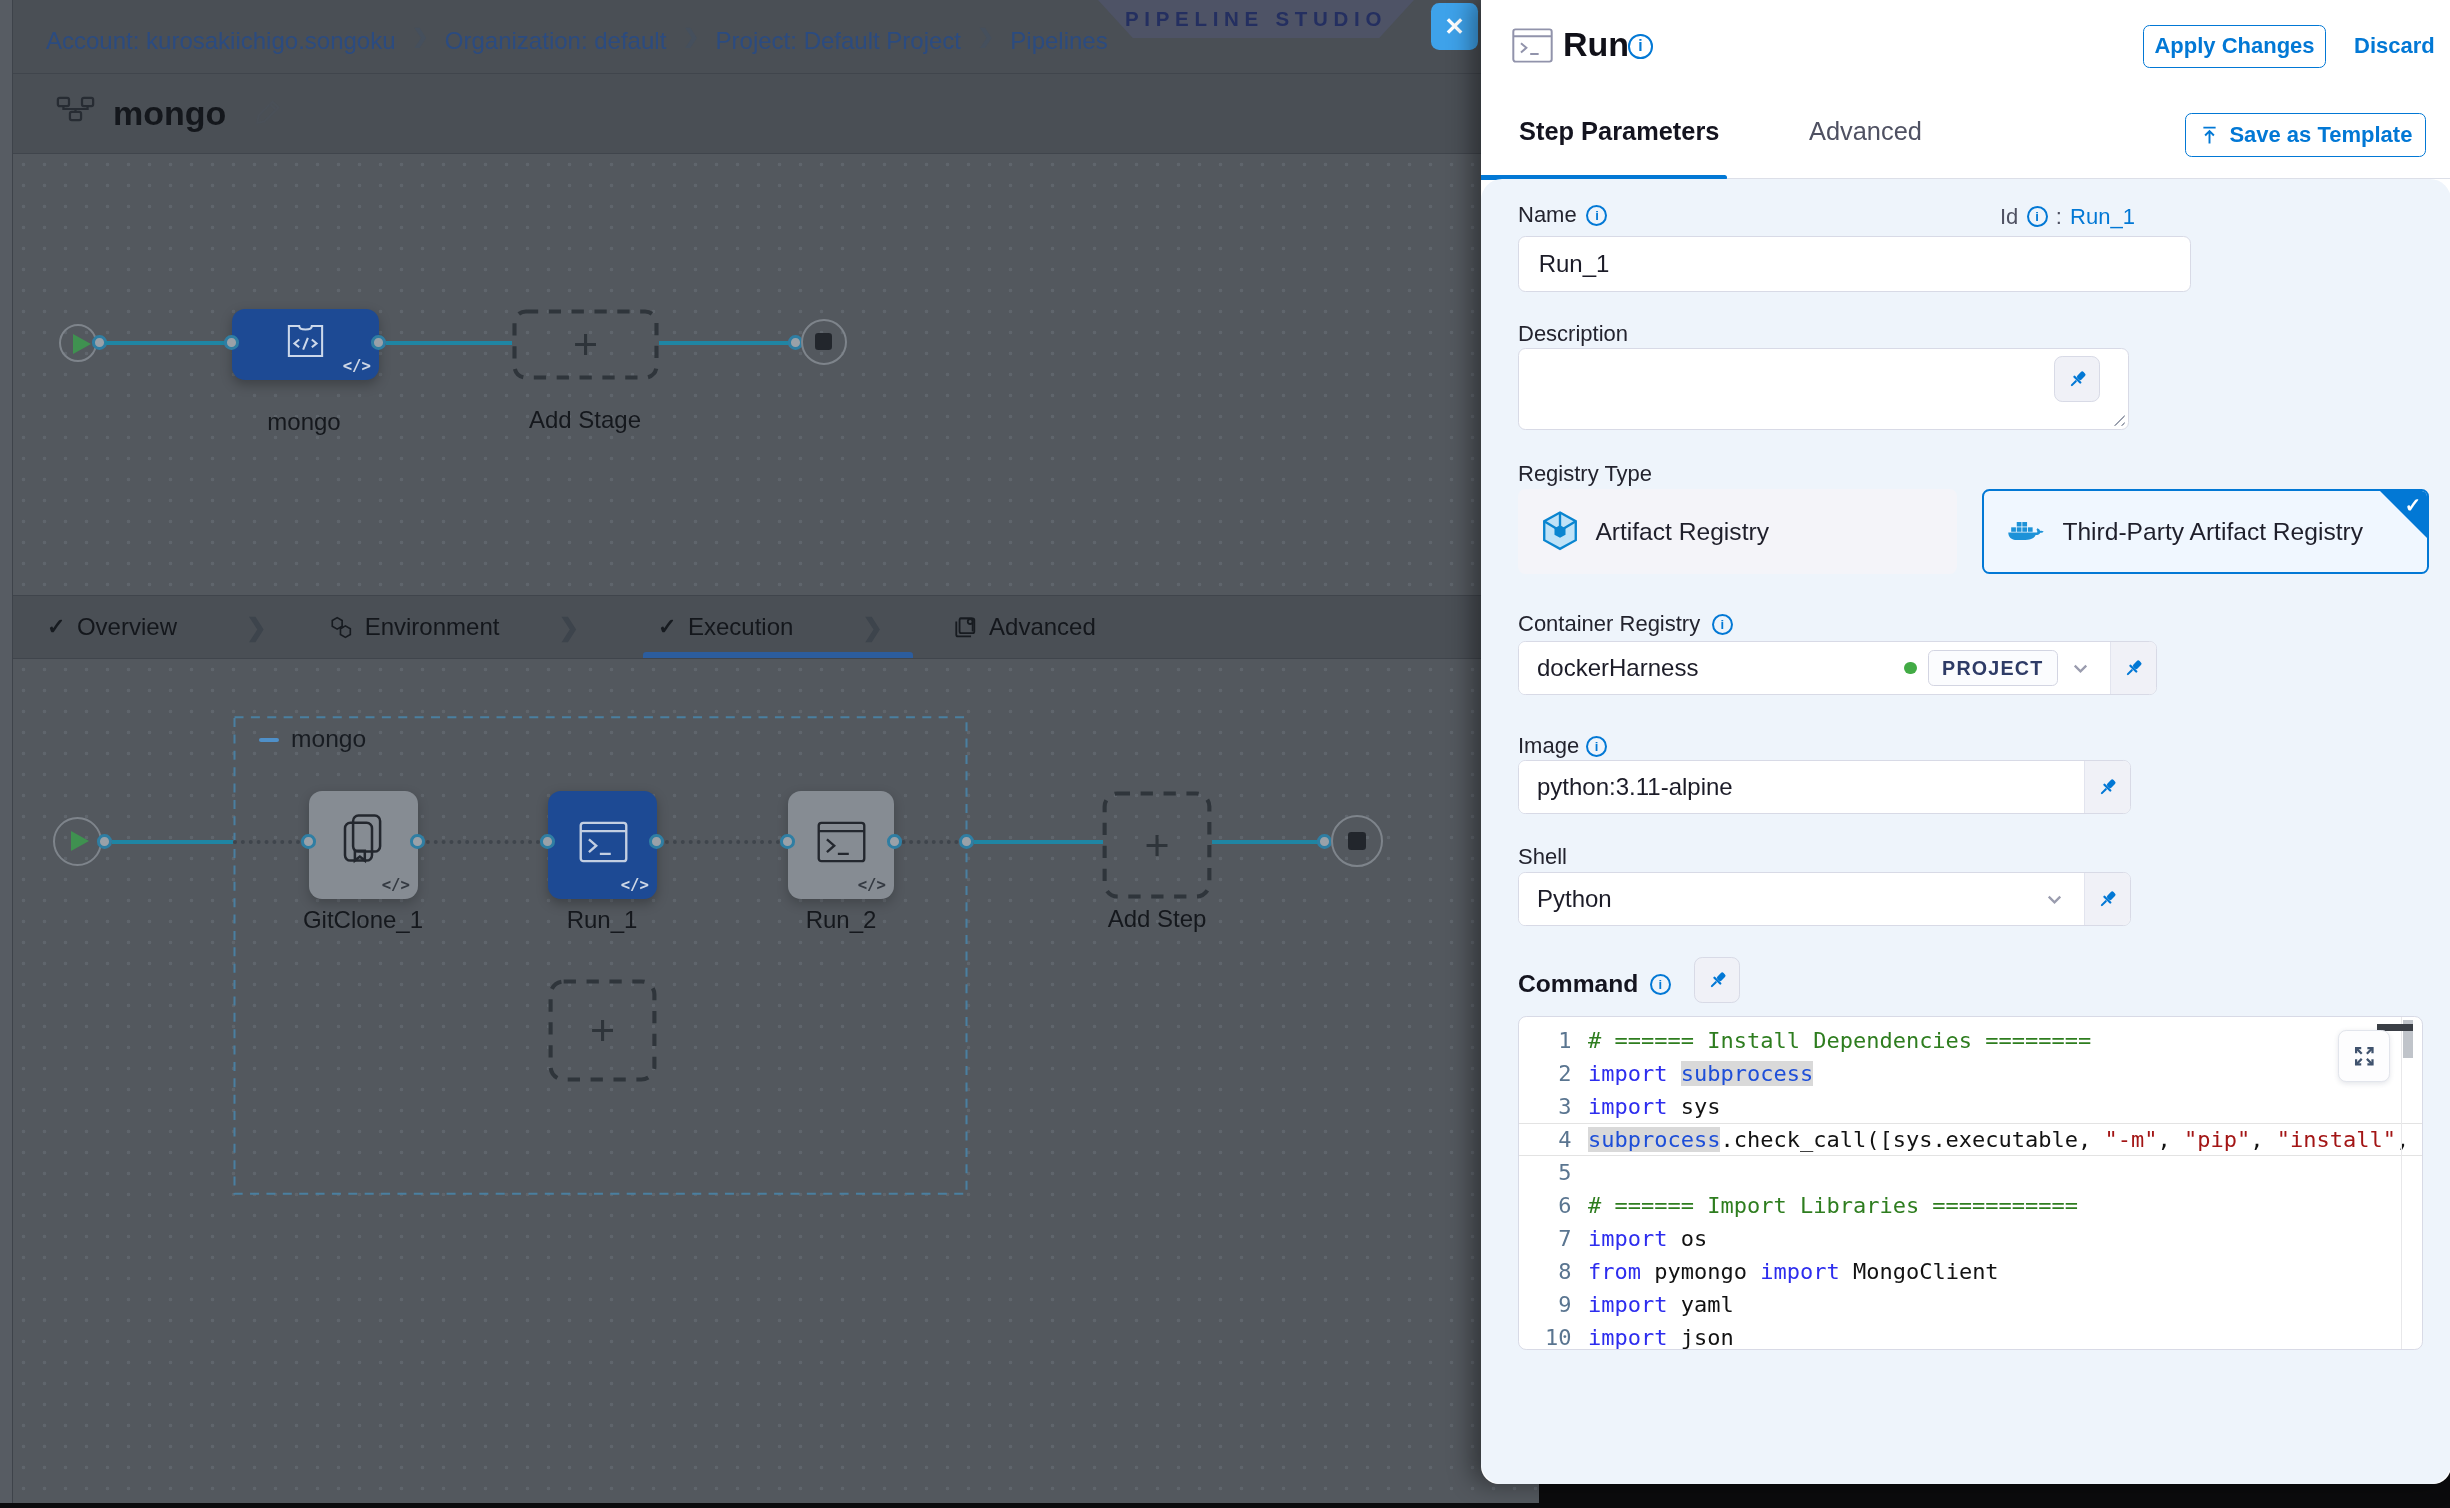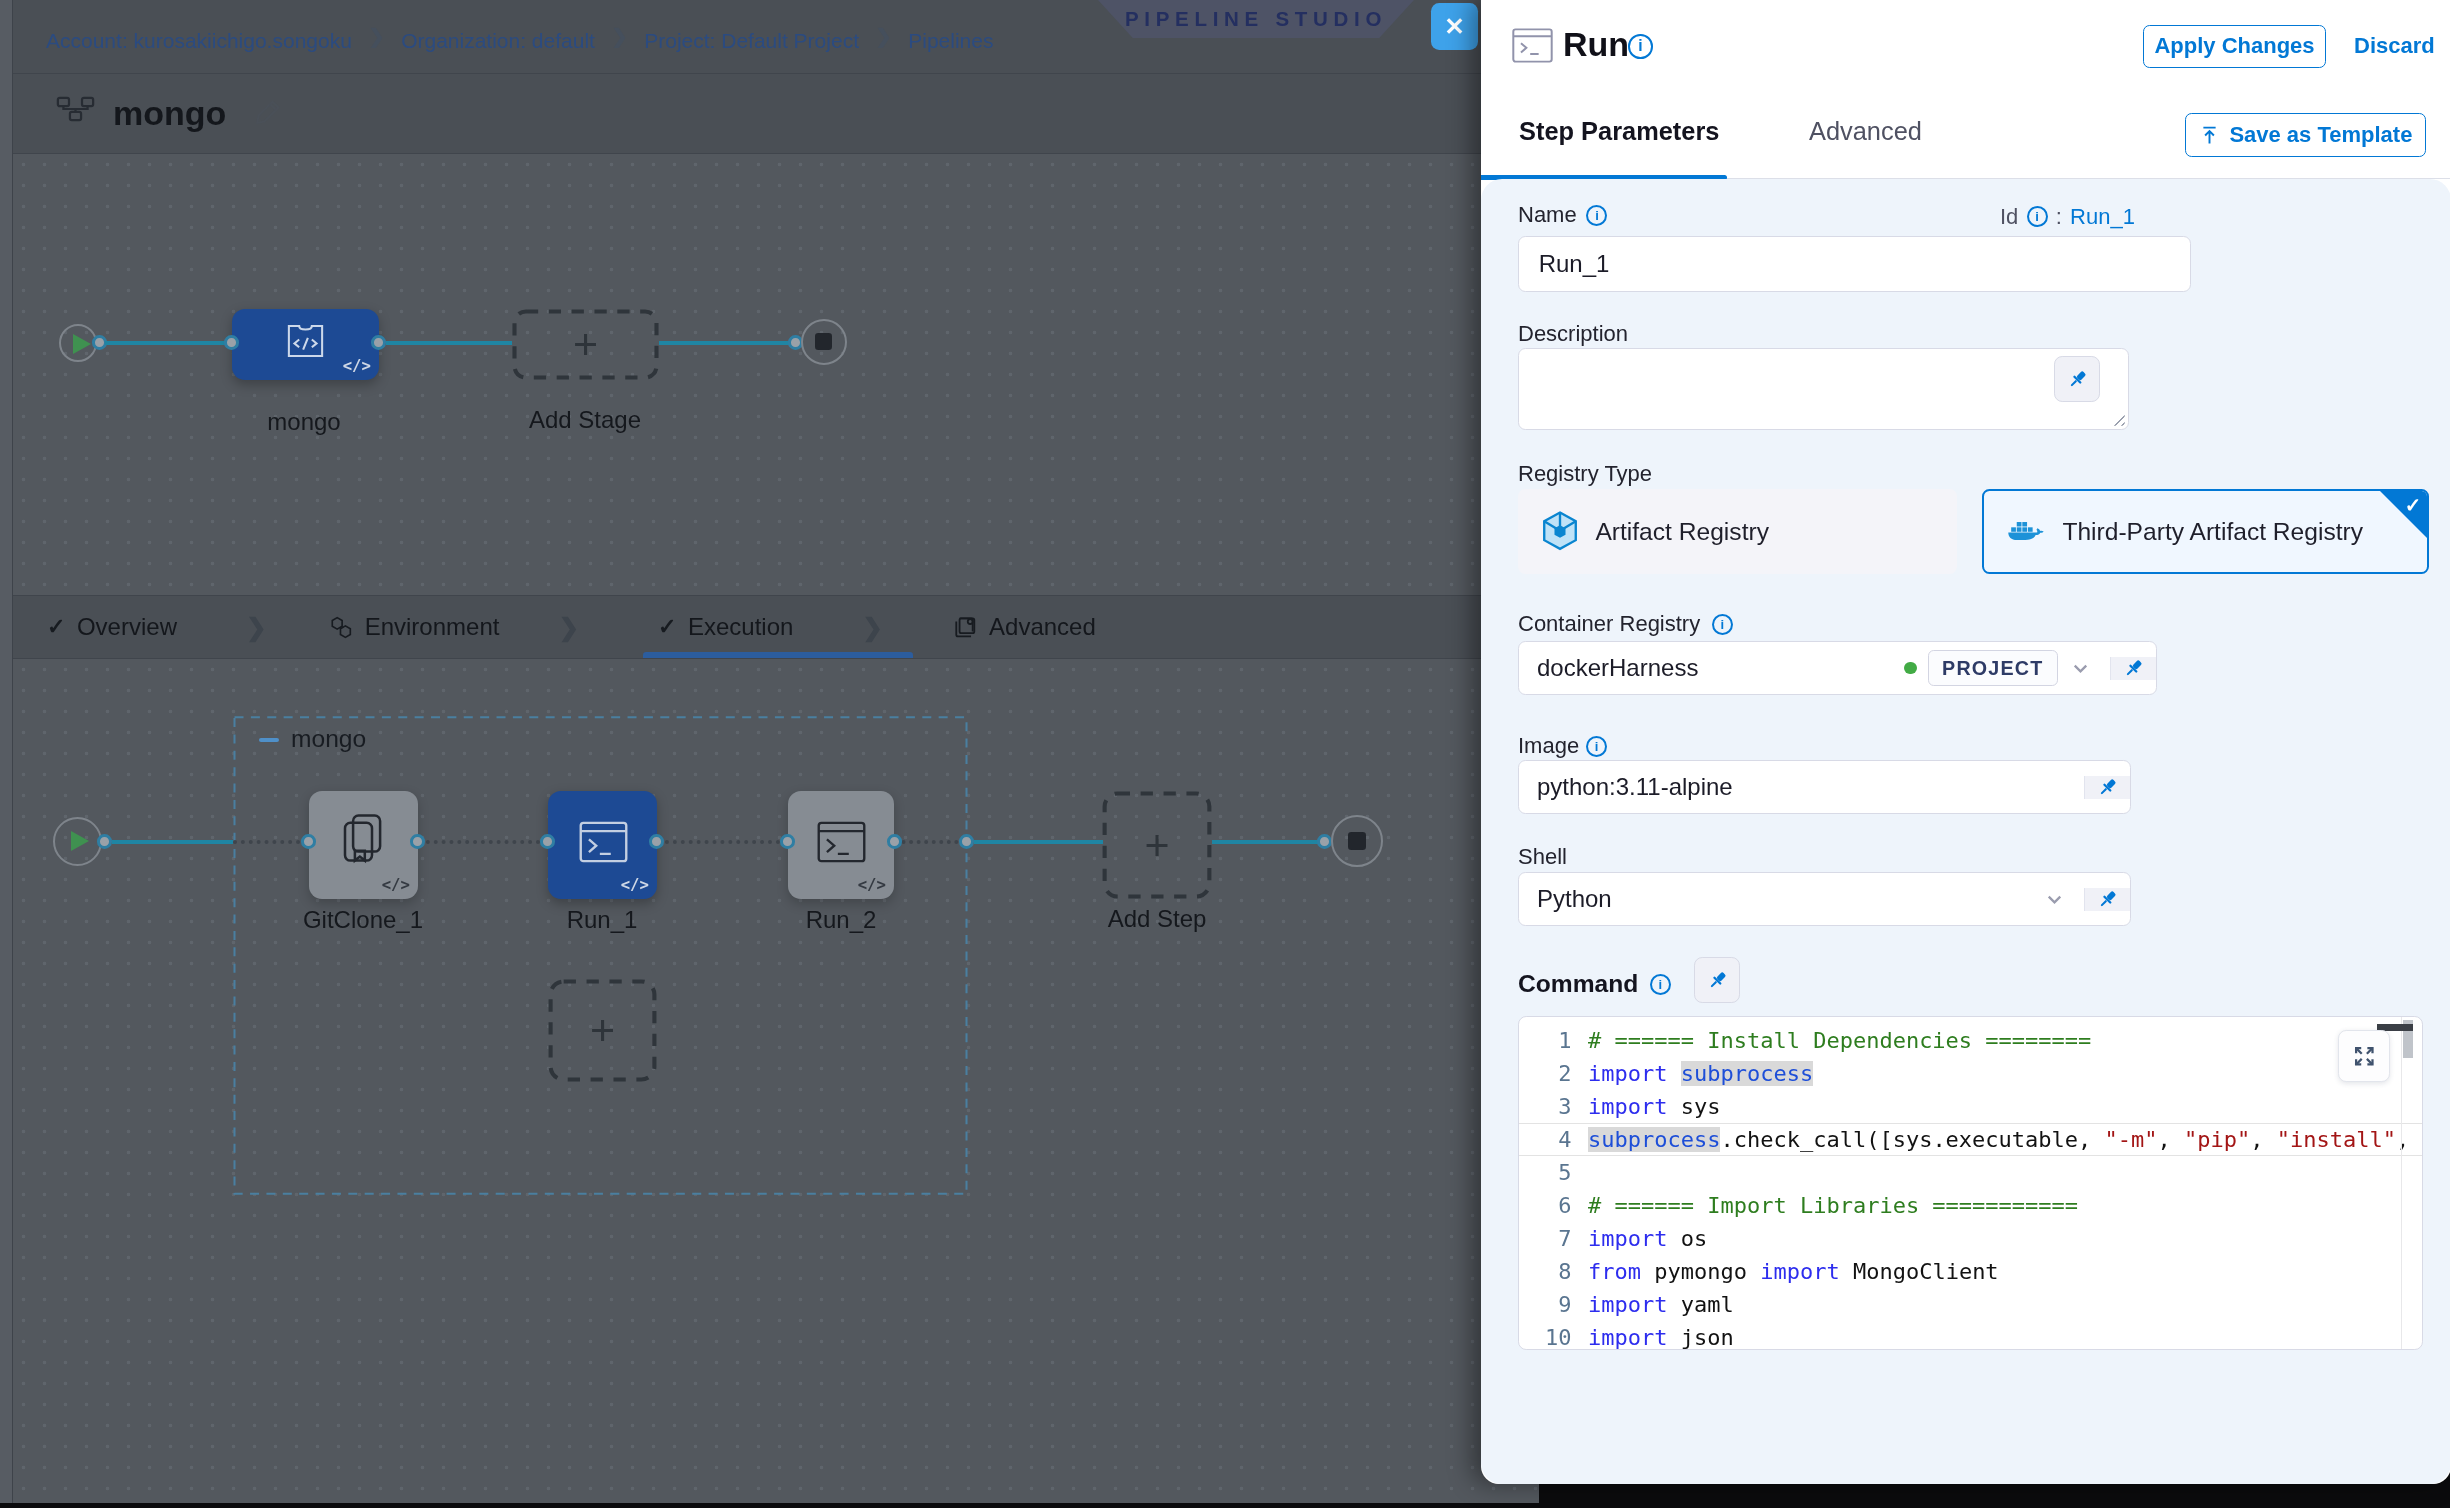--- a/index.html
+++ b/index.html
@@ -6,21 +6,21 @@
   html,body { width:2450px; height:1508px; background:#0b0b0d; overflow:hidden;
     font-family:"Liberation Sans", sans-serif; }
   .abs { position:absolute; }
   #root { position:relative; width:2450px; height:1508px; background:#0b0b0d; }
 
   
   #left { position:absolute; left:0; top:0; width:1539px; height:1503px; background:#4a4f55; overflow:hidden; }
   .lstrip { position:absolute; left:0; top:0; width:13px; height:1503px; background:#575c63; border-right:0.8px solid #3e434a; }
   .bcbar { position:absolute; left:13px; top:0; width:1526px; height:74px; background:#4a4f55; border-bottom:0.8px solid #40454c;
     display:flex; align-items:center; padding-left:33px; gap:16.4px; }
-  .bc-item { color:#2b4b80; font-size:21px;margin-top:8px; }
+  .bc-item { color:#2b4b80; font-size:24px;margin-top:8px; }
   .bc-sep { color:#454f5c; font-size:19.7px; font-weight:bold; }
   .titlebar { position:absolute; left:13px; top:74px; width:1526px; height:80px; background:#4a4f55; border-bottom:0.8px solid #40454c; }
   .ptitle { position:absolute; left:100px; top:19.7px; font-size:34px; font-weight:bold; color:#14171c; }
   .toggle { position:absolute; left:1076px; top:95px; width:206px; height:39px; border:1.6px solid #80868d; border-radius:21px; display:flex; }
   .tg-seg { flex:1; display:flex; align-items:center; justify-content:center; font-size:18px; font-weight:bold; letter-spacing:0.8px; }
   .tg-on { background:#121d2b; color:#c8cdd4; border-radius:19.7px; }
   .tg-off { color:#171b21; }
 
   .canvas { position:absolute; left:13px; background:#53585e;
     background-image:radial-gradient(#5f656c 1.6px, transparent 2.1px); background-size:21px 21px; }
@@ -69,21 +69,21 @@
     font-family:"Liberation Sans", sans-serif; }
   .ptabs { position:absolute; left:0; top:92px; width:100%; height:87px; border-bottom:1.6px solid #dcdfe8; background:#fff; }
   .ptab-active { position:absolute; left:38px; top:24.6px; font-size:25.4px; font-weight:bold; color:#14141f; }
   .ptab-idle { position:absolute; left:328px; top:24.6px; font-size:25.4px; color:#4f5162; }
   .ptab-underline { position:absolute; left:0; bottom:-1.6px; width:246px; height:4.9px; background:#0278d5; border-radius:0 3.3px 3.3px 0; }
   .pbody { position:absolute; left:0; top:179px; width:100%; height:1305px; background:#eef4fb;border-radius:21px; }
   .flabel { position:absolute; font-size:22px; color:#23232e; }
   .fbold { font-weight:bold; color:#14141f; font-size:24.6px; }
   .finput { position:absolute; height:56px; background:#fff; border:1.2px solid #d8dae6; border-radius:7.4px;
     font-size:24px; color:#1c1c28; padding:0 19.7px; font-family:"Liberation Sans", sans-serif; }
-  .fgroup { position:absolute; height:54px; border:1.2px solid #d8dae6; border-radius:7.4px; background:#fff; display:flex; overflow:hidden;align-items:center; }
+  .fgroup { position:absolute; height:54px; border:1.2px solid #d8dae6; border-radius:7.4px; background:#fff; display:flex; overflow:hidden; }
   .fg-main { flex:1; display:flex; align-items:center; padding:0 18px; font-size:24px; color:#1c1c28; background:#fff; }
   .fg-pin { width:46px; background:#f0f1f7; border-left:1.2px solid #e2e4ee; display:flex; align-items:center; justify-content:center; }
   .pinbtn-free { position:absolute; width:46px; height:46px; background:#f0f1f7; border:1.2px solid #d8dae6; border-radius:8.2px;
     display:flex; align-items:center; justify-content:center; cursor:pointer; }
   .chip { border:1.2px solid #d3d5e2; background:#fbfcfe; border-radius:5.7px; padding:5.7px 13px;
     font-size:19.7px; font-weight:bold; letter-spacing:1.2px; color:#2e3b66; }
   .greendot { width:12.3px; height:12.3px; border-radius:50%; background:#42ab45; }
   .regcard { position:absolute; height:85px; border-radius:7.4px; display:flex; align-items:center; padding-left:23px; gap:16.4px;
     font-size:24.6px; color:#1f1f2b; cursor:pointer; }
   .reg-idle { background:#f4f4f9; }

